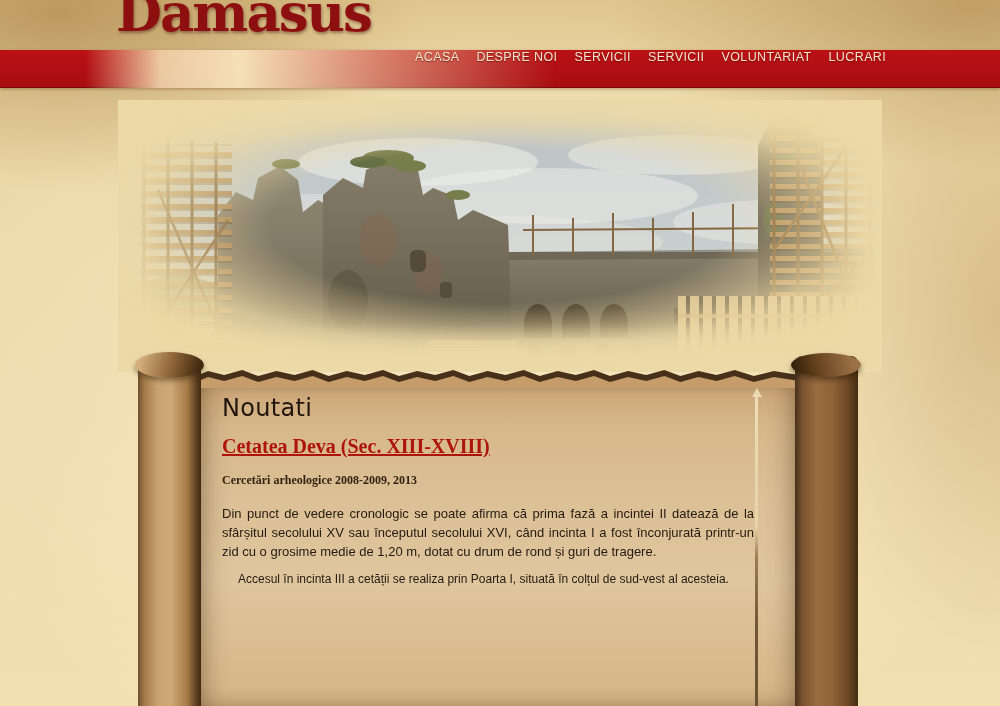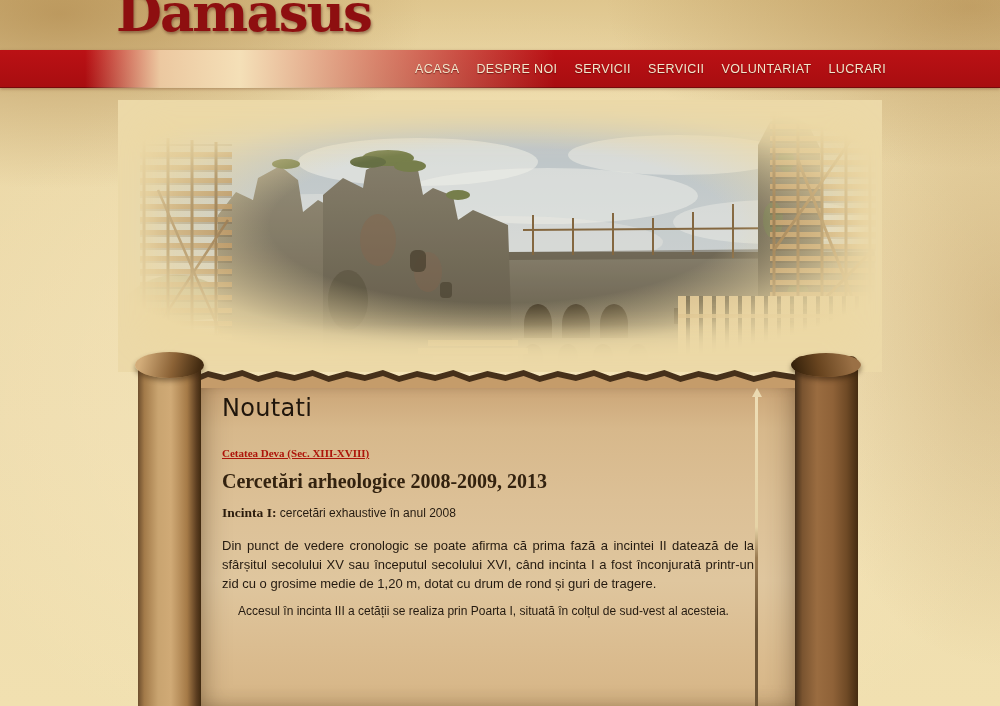--- a/index.html
+++ b/index.html
@@ -16,21 +16,21 @@
   .header-bar{position:absolute;left:0;top:50px;width:100%;height:38px;
     background:linear-gradient(180deg,#bb1115,#a80d10);
     box-shadow:0 1px 3px rgba(90,30,10,.35), inset 0 -1px 0 rgba(70,5,5,.5);}
   .logo-glow{position:absolute;left:85px;top:0;width:470px;height:100%;
     background:linear-gradient(90deg, rgba(244,226,180,0) 0%, rgba(244,226,180,.88) 16%,
       rgba(247,232,190,.96) 33%, rgba(244,226,180,.55) 62%, rgba(244,226,180,0) 100%);}
   .site-logo{position:absolute;left:116px;top:-17px;margin:0;
     font-family:"DejaVu Serif",serif;font-weight:bold;font-style:normal;
     font-size:53px;line-height:1.1;color:#8e0f10;letter-spacing:-2px;cursor:pointer;
     text-shadow:1px 2px 3px rgba(70,20,10,.45);}
-  .main-nav{position:absolute;left:415px;top:0;height:100%;display:flex;align-items:center;gap:17px;}
+  .main-nav{position:absolute;left:415px;top:0;height:100%;display:flex;gap:17px;}
   .nav-link{font-size:12.5px;color:#f3e6cb;letter-spacing:.4px;cursor:pointer;white-space:nowrap;
     text-shadow:0 1px 1px rgba(80,10,10,.6);}
   
   .hero{position:absolute;left:118px;top:100px;width:764px;height:272px;}
   .hero svg{display:block;width:100%;height:100%;}
   .hero-vignette{position:absolute;inset:0;pointer-events:none;
     background:radial-gradient(ellipse 58% 55% at 50% 46%, rgba(238,220,170,0) 52%,
       rgba(238,219,168,.78) 82%, rgba(236,216,164,1) 99%);
     box-shadow: inset 0 0 34px 24px #ecd9a8;}
   
@@ -55,24 +55,24 @@
   
   .scrollbar{position:absolute;left:612px;top:34px;bottom:0;width:14px;cursor:pointer;}
   .sb-up{position:absolute;left:2px;top:0;width:0;height:0;
     border-left:5px solid transparent;border-right:5px solid transparent;
     border-bottom:9px solid #ead9b1;}
   .sb-track{position:absolute;left:5px;top:9px;bottom:0;width:3px;
     background:linear-gradient(180deg,#eedeb6 0%,#e6d3a6 42%,#9c7c52 52%,#6f5636 75%,#6a5233 100%);}
   
   .content{position:absolute;left:84px;top:40px;width:532px;color:#241a10;}
   .section-title{font-family:"DejaVu Sans",sans-serif;font-size:24px;font-weight:400;
-    color:#20160c;margin:0 0 21px 0;letter-spacing:.3px;}
+    color:#20160c;margin:0 0 13px 0;letter-spacing:.3px;}
   .article-link{display:inline-block;font-family:"Liberation Serif",serif;font-weight:bold;
-    font-size:11px;color:#ad140a;text-decoration:underline;margin:0 0 14px 0;cursor:pointer;}
-  .meta{font-family:"Liberation Serif",serif;font-weight:bold;font-size:20px;
+    font-size:20px;color:#ad140a;text-decoration:underline;margin:0 0 14px 0;cursor:pointer;}
+  .meta{font-family:"Liberation Serif",serif;font-weight:bold;font-size:12px;
     color:#33220f;line-height:17px;margin:0 0 15px 0;}
   .item{font-size:12px;line-height:15px;margin:0 0 15px 0;color:#241a10;}
   .item .label{font-family:"Liberation Serif",serif;font-weight:bold;font-size:13.5px;color:#2a1b0c;}
   .para{font-size:13px;line-height:19px;text-align:justify;margin:0 0 11px 0;}
   .para-single{font-size:12px;line-height:15px;margin:0 0 14px 16px;}
 </style>
 </head>
 <body>
 
 <div class="page">
@@ -250,20 +250,19 @@
       <div class="sb-up"></div>
       <div class="sb-track"></div>
     </div>
 
     <div class="content">
       <h2 class="section-title">Noutati</h2>
       <a class="article-link">Cetatea Deva (Sec. XIII-XVIII)</a>
       <div class="meta">
         <div>Cercetări arheologice 2008-2009, 2013</div>
       </div>
-      <p class="item"><span class="label">Incinta I:</span><span> cercetări exhaustive în anul 2008</span></p>
       <p class="para">Din punct de vedere cronologic se poate afirma că prima fază a incintei II datează de la sfârșitul secolului XV sau începutul secolului XVI, când incinta I a fost înconjurată printr-un zid cu o grosime medie de 1,20 m, dotat cu drum de rond și guri de tragere.</p>
       <p class="para-single">Accesul în incinta III a cetății se realiza prin Poarta I, situată în colțul de sud-vest al acesteia.</p>
       
     </div>
   </div>
 
 </div>
 
 </body></html>

